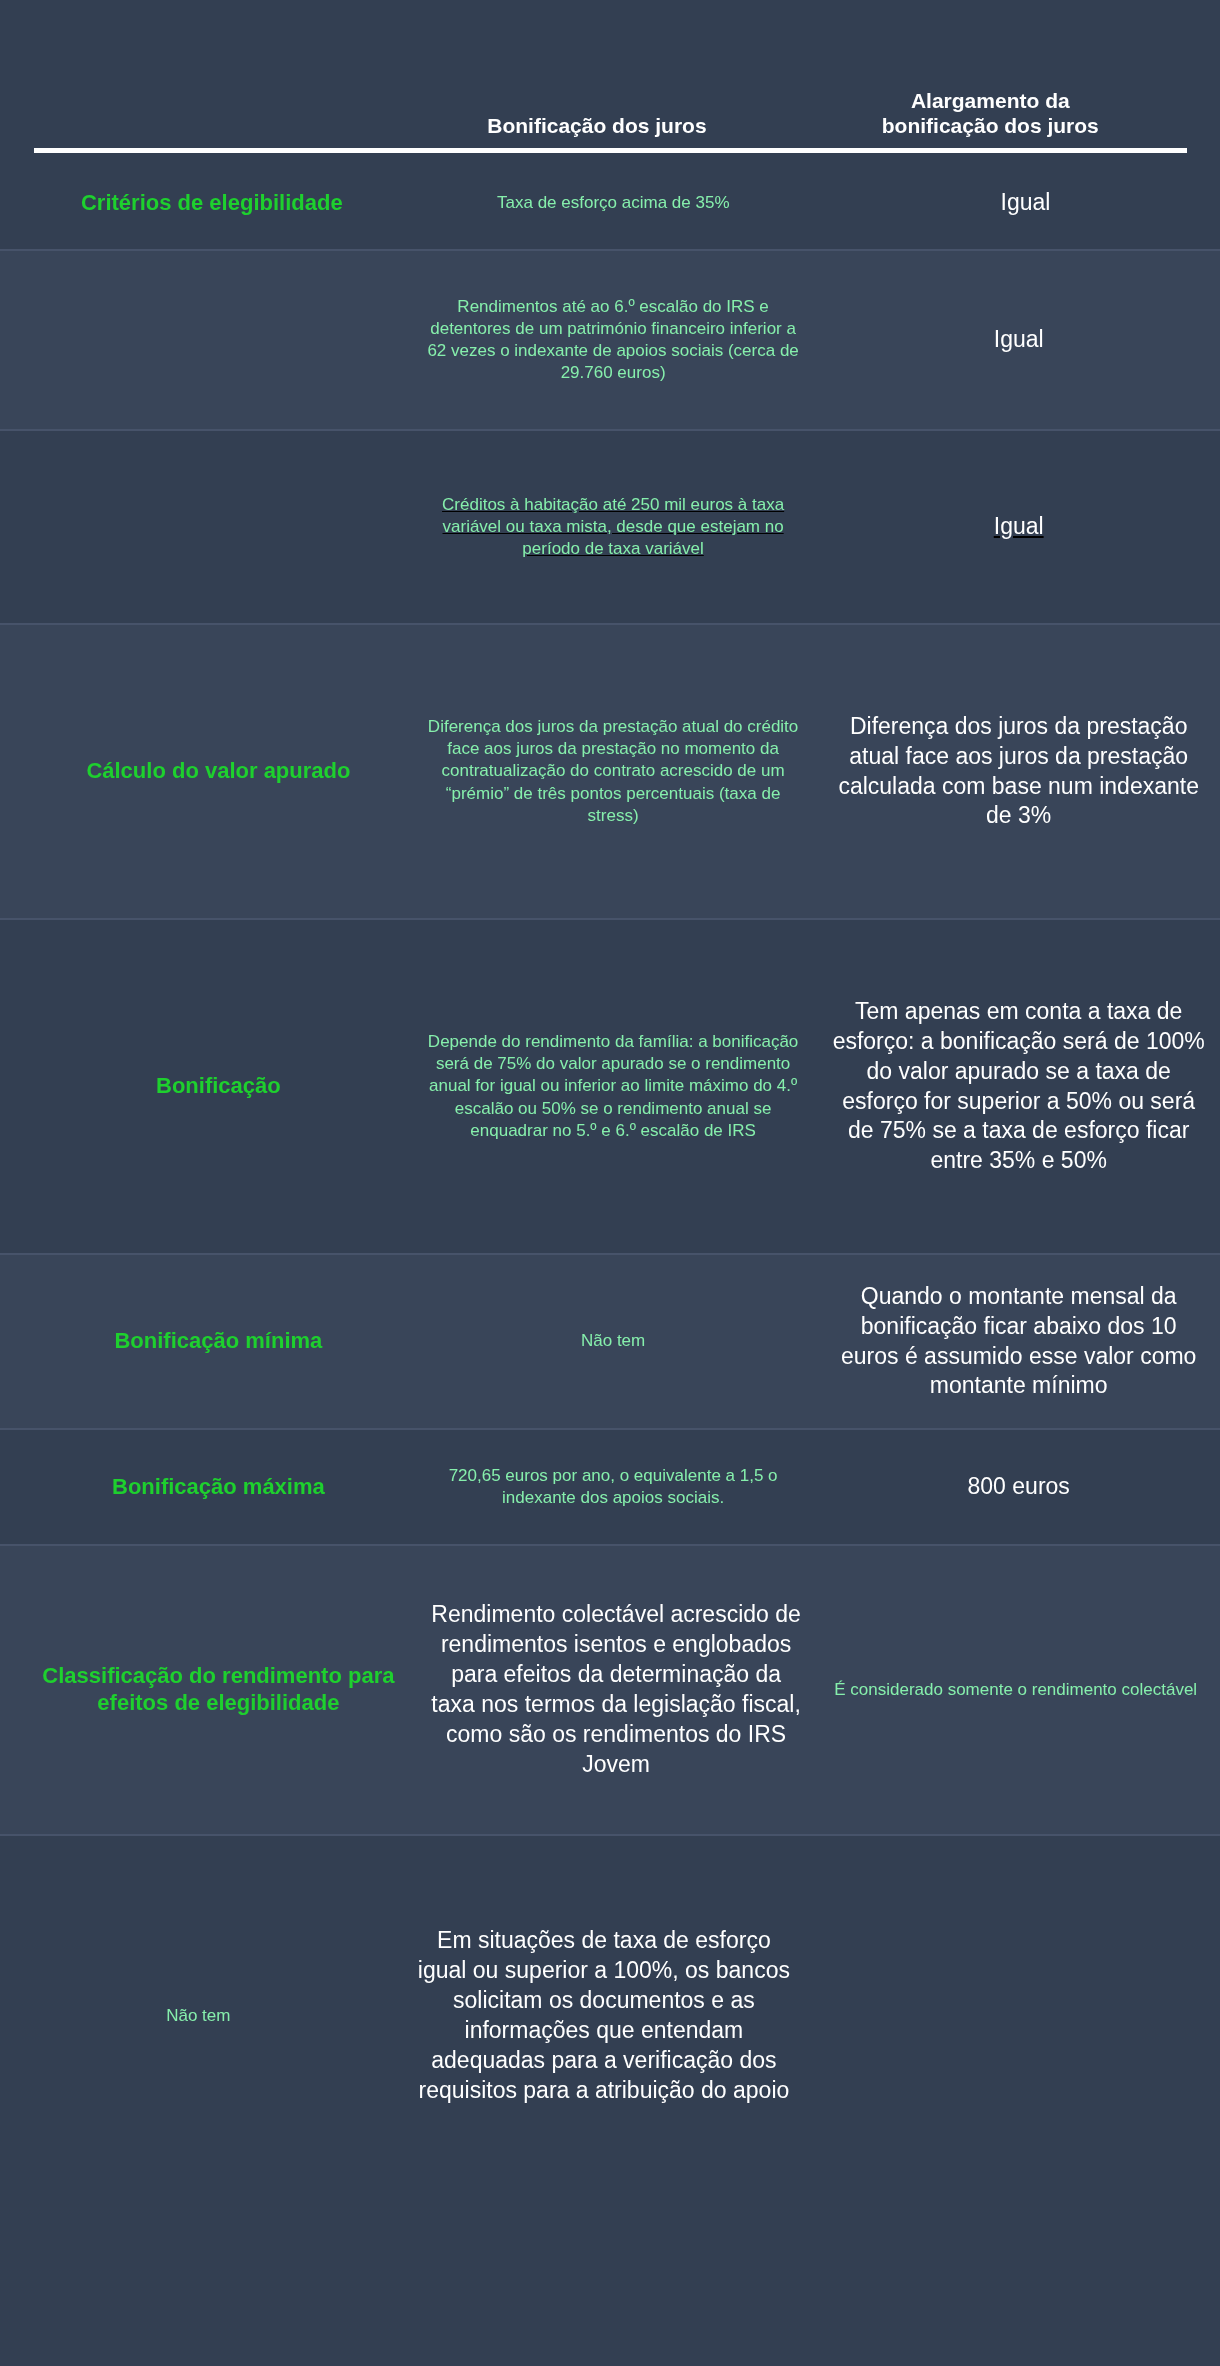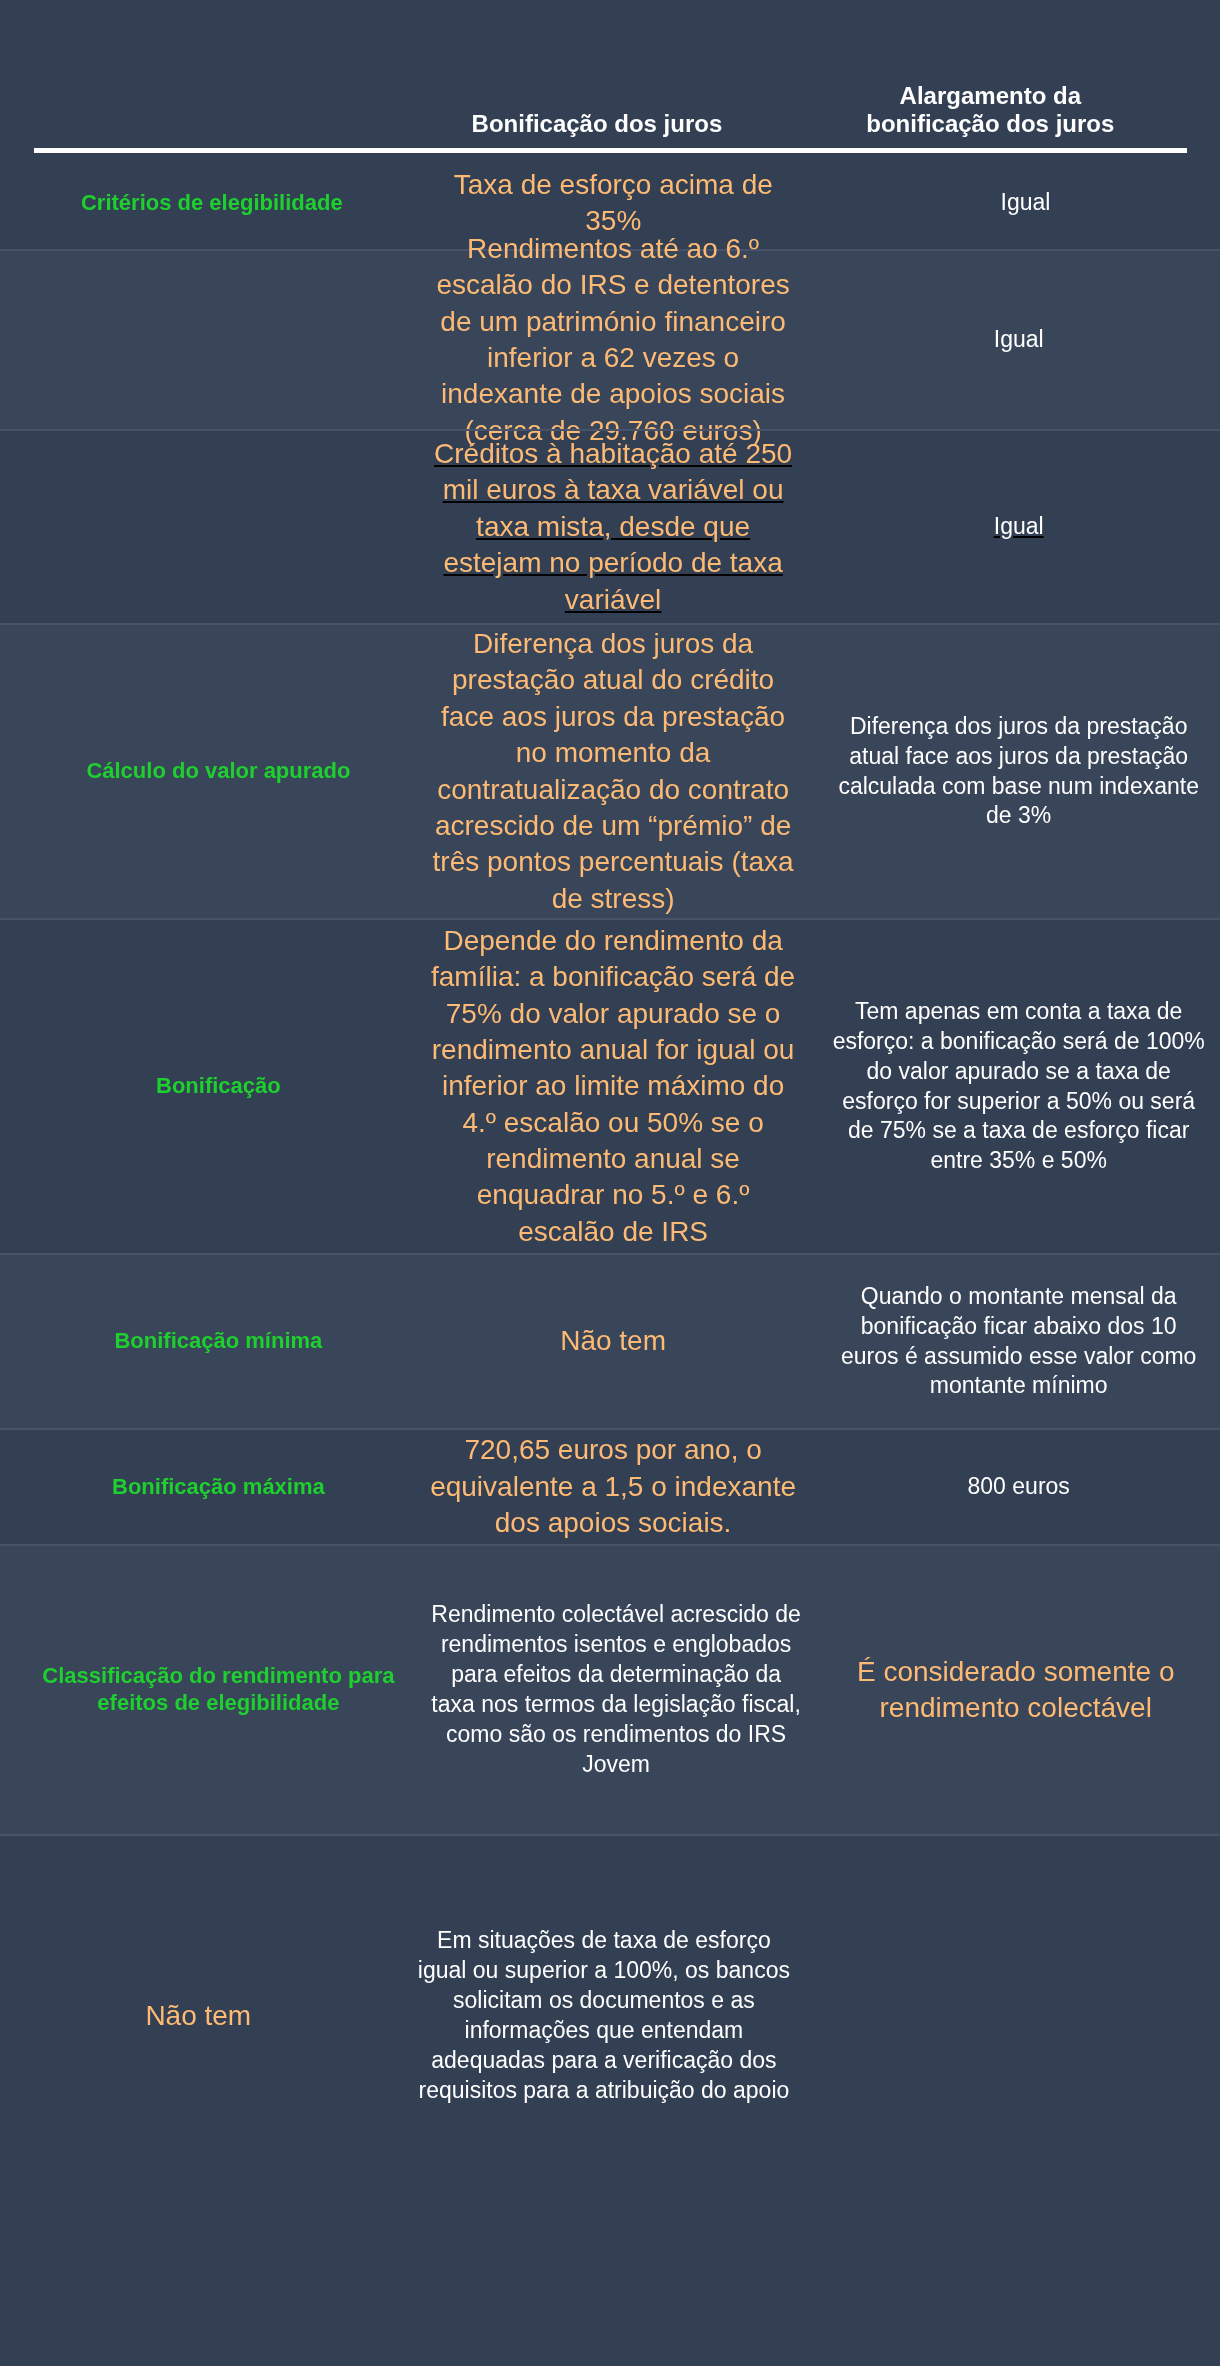--- a/index.html
+++ b/index.html
@@ -26,21 +26,21 @@
     height: 152px;
     display: flex;
     align-items: flex-end;
     padding: 0 34px 0 0;
     flex: 0 0 auto;
   }
   .th {
     padding: 0 10px 14px 10px;
     color: #ffffff;
     font-weight: bold;
-    font-size: 24px;
+    font-size: 21px;
     line-height: 1.16;
     text-align: center;
   }
   .th.col1 { width: 34%; }
   .th.col2 { width: 33%; padding-right: 14px; }
   .th.col3 { width: 33%; }
 
   .header-rule {
     position: absolute;
     left: 34px;
@@ -79,22 +79,22 @@
   .cell.c1 {
     width: 34%;
     color: #1ed02e;
     font-weight: bold;
     font-size: 22px;
     line-height: 1.22;
     padding-left: 34px;
   }
   .cell.c2 {
     width: 33%;
-    color: #fdba74;
-    font-size: 28px;
+    color: #86efac;
+    font-size: 17px;
     line-height: 1.30;
     padding-right: 18px;
   }
   .cell.c3 {
     width: 33%;
     color: #ffffff;
     font-size: 23px;
     line-height: 1.30;
   }
 

